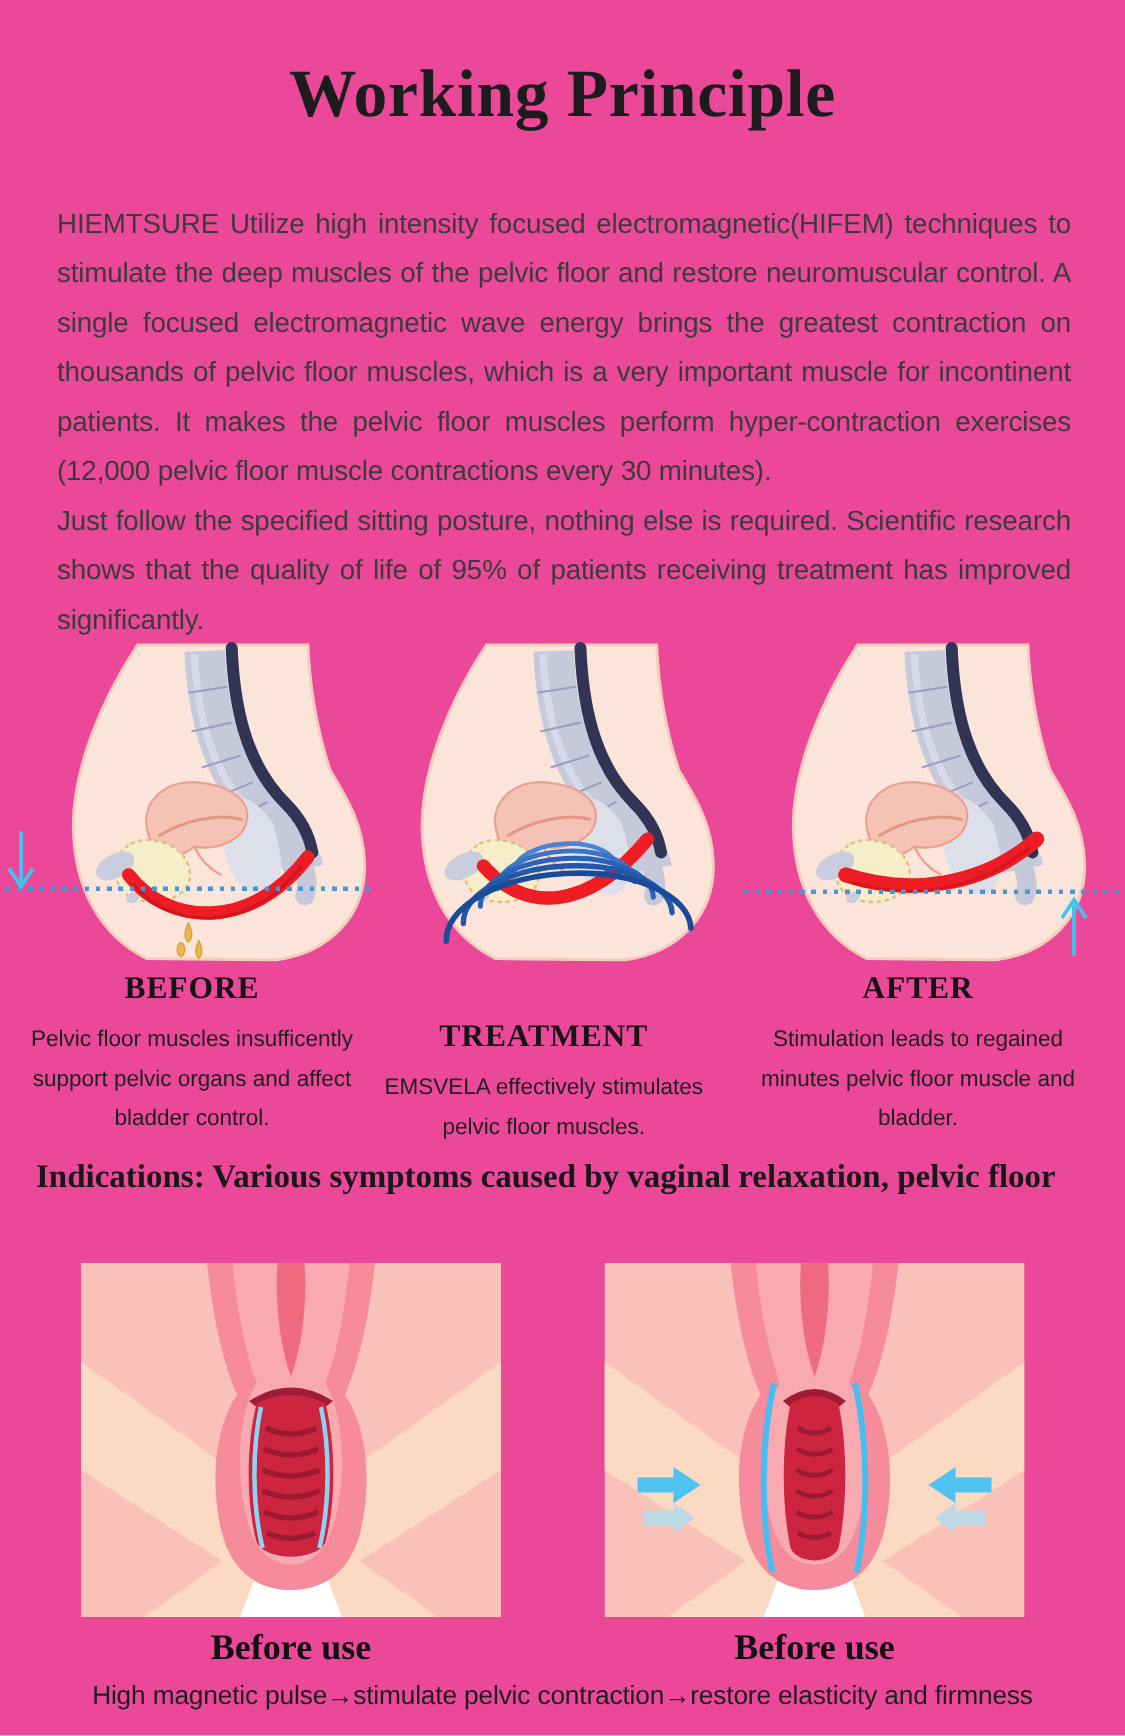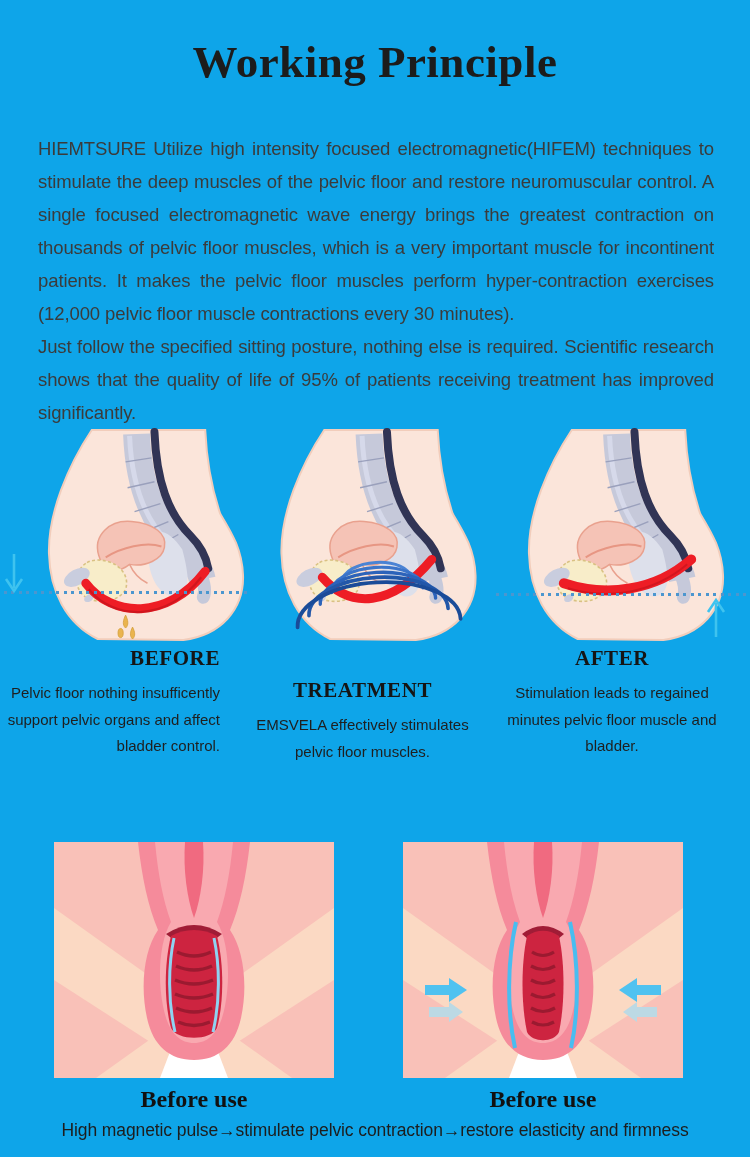--- a/index.html
+++ b/index.html
@@ -1,17 +1,17 @@
 <!DOCTYPE html>
 <html><head>
 <meta charset="utf-8">
 <style>
   html,body{margin:0;padding:0;background:#fff;}
   .page{
-    position:relative;width:750px;height:1157px;background:#0ea5e9;overflow:hidden;
+    position:relative;width:750px;height:1157px;background:#ec4899;overflow:hidden;
     font-family:"Liberation Sans",sans-serif;
   }
   .page-title{
     position:absolute;top:34px;left:0;width:750px;text-align:center;
     font-family:"Liberation Serif",serif;font-weight:bold;font-size:45px;line-height:1.25;
     color:#1c1c1c;margin:0;letter-spacing:0.5px;
   }
   .intro{position:absolute;top:132px;left:38px;width:676px;}
   .intro p{
     margin:0;font-size:18.5px;line-height:33px;color:#3b3b3b;text-align:justify;
@@ -126,40 +126,41 @@
       <line x1="12" y1="2" x2="12" y2="36" stroke="#3fc3ef" stroke-width="2.6"></line>
       <polyline points="4,27 12,39 20,27" fill="none" stroke="#3fc3ef" stroke-width="2.6"></polyline>
     </svg>
     <svg style="position:absolute;left:704px;top:168px;" width="24" height="45" viewBox="0 0 24 45">
       <line x1="12" y1="42" x2="12" y2="8" stroke="#3fc3ef" stroke-width="2.6"></line>
       <polyline points="4,17 12,5 20,17" fill="none" stroke="#3fc3ef" stroke-width="2.6"></polyline>
     </svg>
   </div>
 
   <div class="caps">
-    <div class="cap" style="left:0;width:220px;text-align:right;">
+    <div class="cap" style="left:18px;width:220px;">
       <h3>BEFORE</h3>
-      <div class="dline">Pelvic floor nothing insufficently</div>
+      <div class="dline">Pelvic floor muscles insufficently</div>
       <div class="dline">support pelvic organs and affect</div>
       <div class="dline">bladder control.</div>
     </div>
     <div class="cap" style="left:250px;width:225px;margin-top:32px;">
       <h3>TREATMENT</h3>
       <div class="dline">EMSVELA effectively stimulates</div>
       <div class="dline">pelvic floor muscles.</div>
     </div>
     <div class="cap" style="left:500px;width:224px;">
       <h3>AFTER</h3>
       <div class="dline">Stimulation leads to regained</div>
       <div class="dline">minutes pelvic floor muscle and</div>
       <div class="dline">bladder.</div>
     </div>
   </div>
 
   <div class="indications">
+    <span style="display:block">Indications: Various symptoms caused by vaginal relaxation, pelvic floor</span>
   </div>
 
   <div class="bottomrow">
 
     <svg style="left:53px" width="282" height="236" viewBox="0 0 280 236">
       <use href="#frontal-base"></use>
       <path d="M112 92 Q140 116 168 92 Q140 74 112 92 Z" fill="#a01c36"></path>
       <path d="M117 94 C110 122 110 160 117 186 C123 199 157 199 163 186 C170 160 170 122 163 94 C150 86 130 86 117 94 Z" fill="#cd2440"></path>
       <g stroke="#9b1a30" stroke-width="3.5" fill="none">
         <path d="M123 110 Q140 118 157 110"></path>

